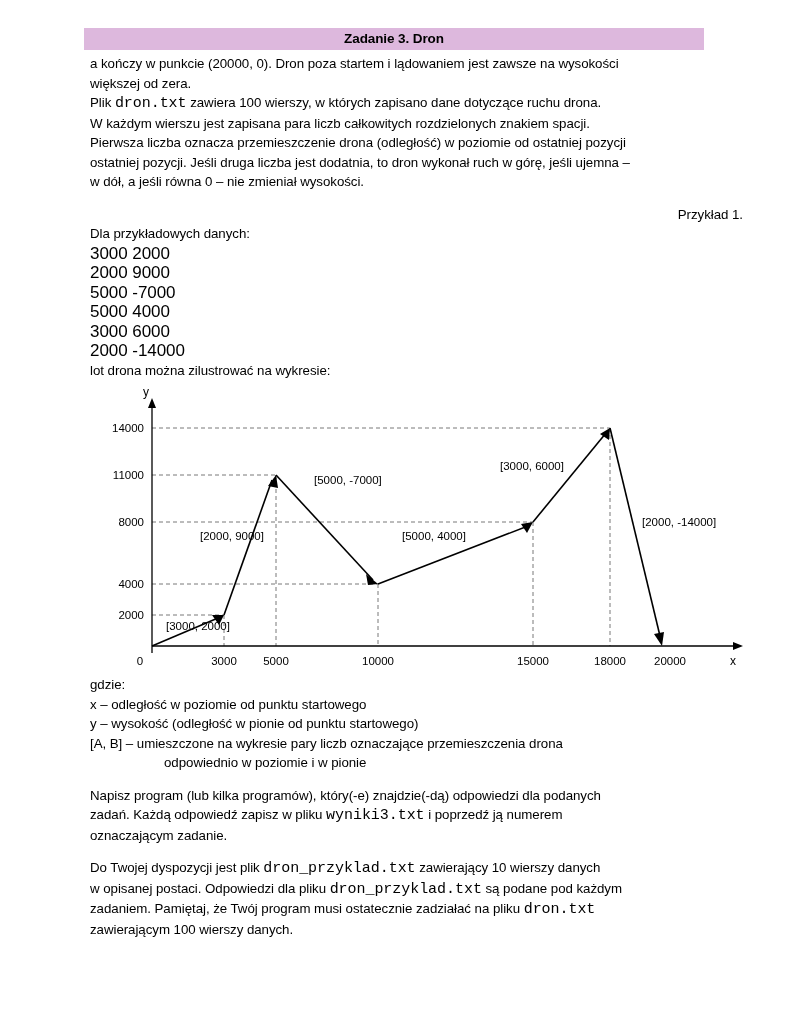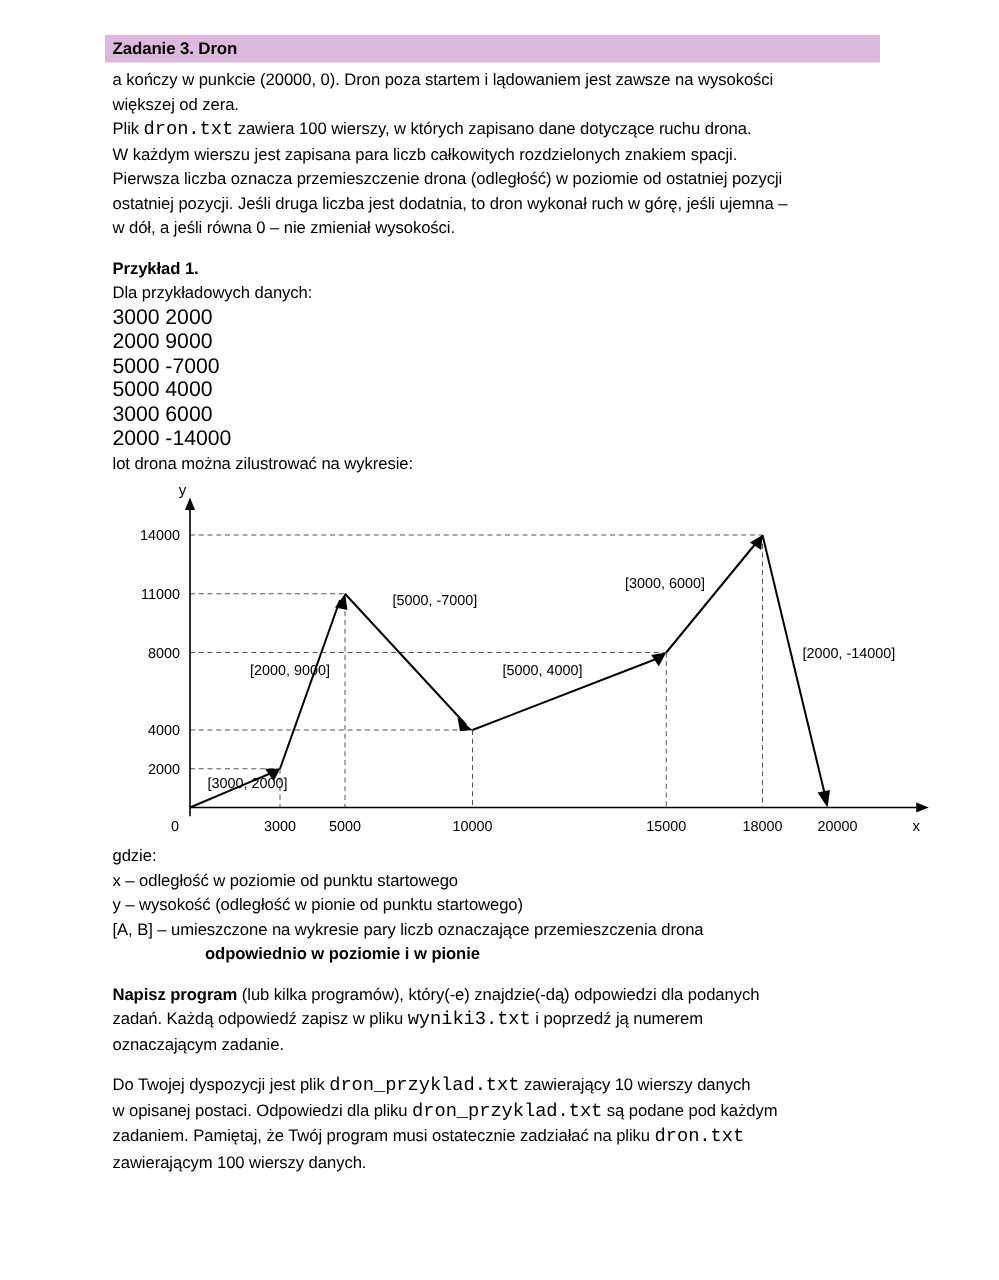--- a/index.html
+++ b/index.html
@@ -23,34 +23,35 @@
   }
   .title-bar {
     background: #ddb8dd;
     font-weight: bold;
     font-size: 13.5px;
     padding: 3px 6px 4px 6px;
     margin: 0 0 4px -6px;
     width: 620px;
     box-sizing: border-box;
     letter-spacing: -0.1px;
+    text-align: center;
   }
   p, .line {
     font-size: 13.3px;
     line-height: 19.5px;
     margin: 0;
     letter-spacing: -0.05px;
   }
   .mono {
     font-family: "Liberation Mono", monospace;
     font-size: 15px;
   }
-  .bold { font-weight: bold; }
+  .bold { font-weight: normal; text-align: right; }
   .gap { height: 13px; }
-  .indent { padding-left: 74px; font-weight: bold; }
+  .indent { padding-left: 74px; }
   .data-line {
     font-size: 17px;
     line-height: 19.5px;
   }
   
   .chart-wrap {
     position: relative;
     width: 660px;
     height: 285px;
     margin: 8px 0 2px 0;

